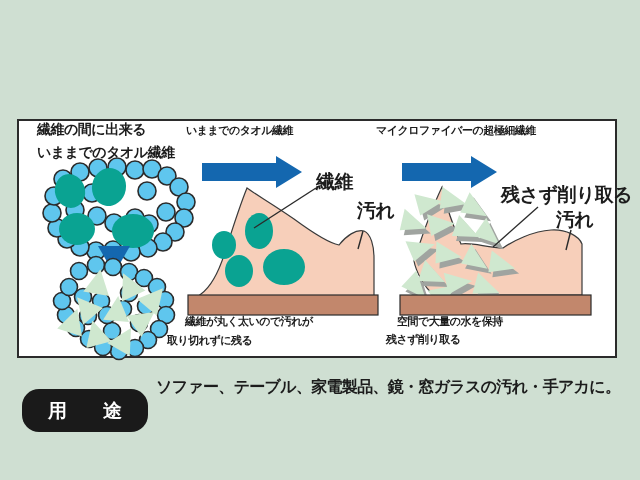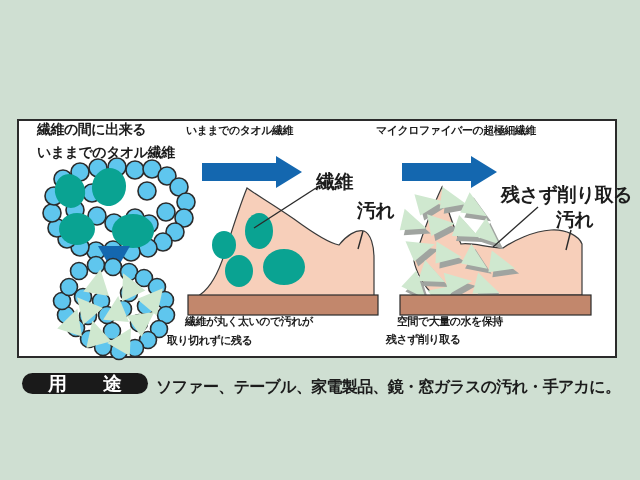--- a/index.html
+++ b/index.html
@@ -19,21 +19,21 @@
   .diagram-box{
     left:17px;top:119px;width:600px;height:239px;
     background:var(--panel);border:2px solid var(--border);
   }
   #illustration{left:0;top:0;width:640px;height:480px;pointer-events:none}
   .txt{position:absolute;white-space:nowrap;color:var(--ink);line-height:1.2}
   .t15{font-size:14px;letter-spacing:-0.5px}
   .t13{font-size:11px;letter-spacing:-0.5px}
   .lbl{font-size:19px;letter-spacing:-0.5px}
   .usage-badge{
-    left:22px;top:373px;width:126px;height:21px;background:var(--badge_black);
+    left:22px;top:389px;width:126px;height:43px;background:var(--badge_black);
     border-radius:17px;display:flex;align-items:center;justify-content:center;
     color:#fff;font-size:19px;letter-spacing:0.45em;text-indent:0.45em;
   }
   .usage-text{
     left:156px;top:371px;height:33px;display:flex;align-items:center;
     font-size:16px;letter-spacing:-0.7px;
   }
   .wcircle{fill:var(--water_blue);stroke:#2b2b2b;stroke-width:1.6}
   .teal{fill:var(--fiber_teal)}
   .gtri{fill:var(--microfiber_green)}

